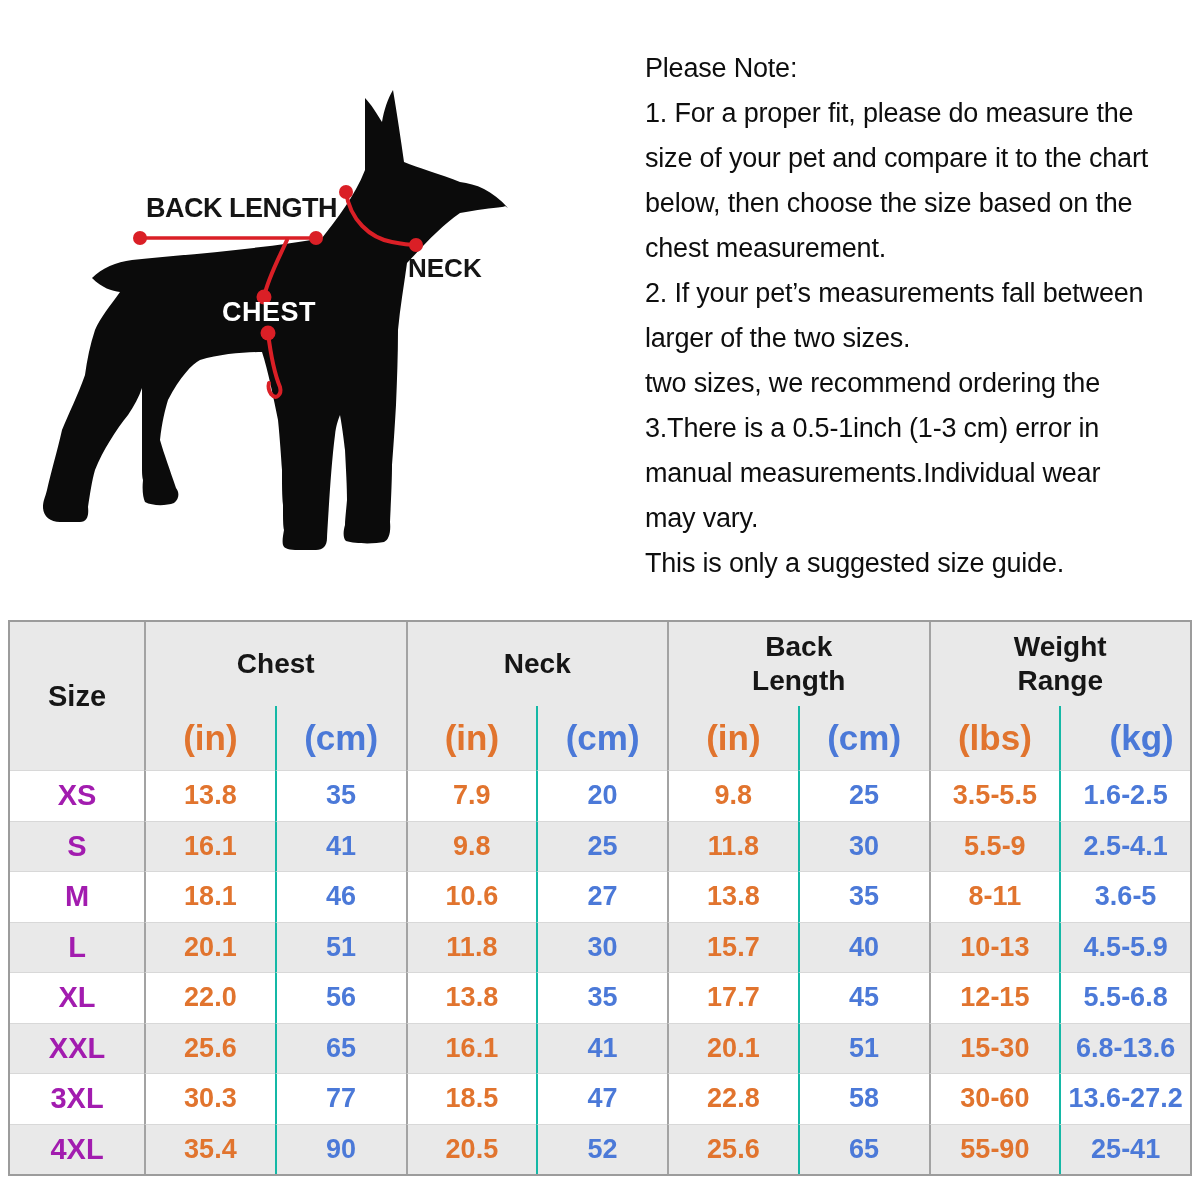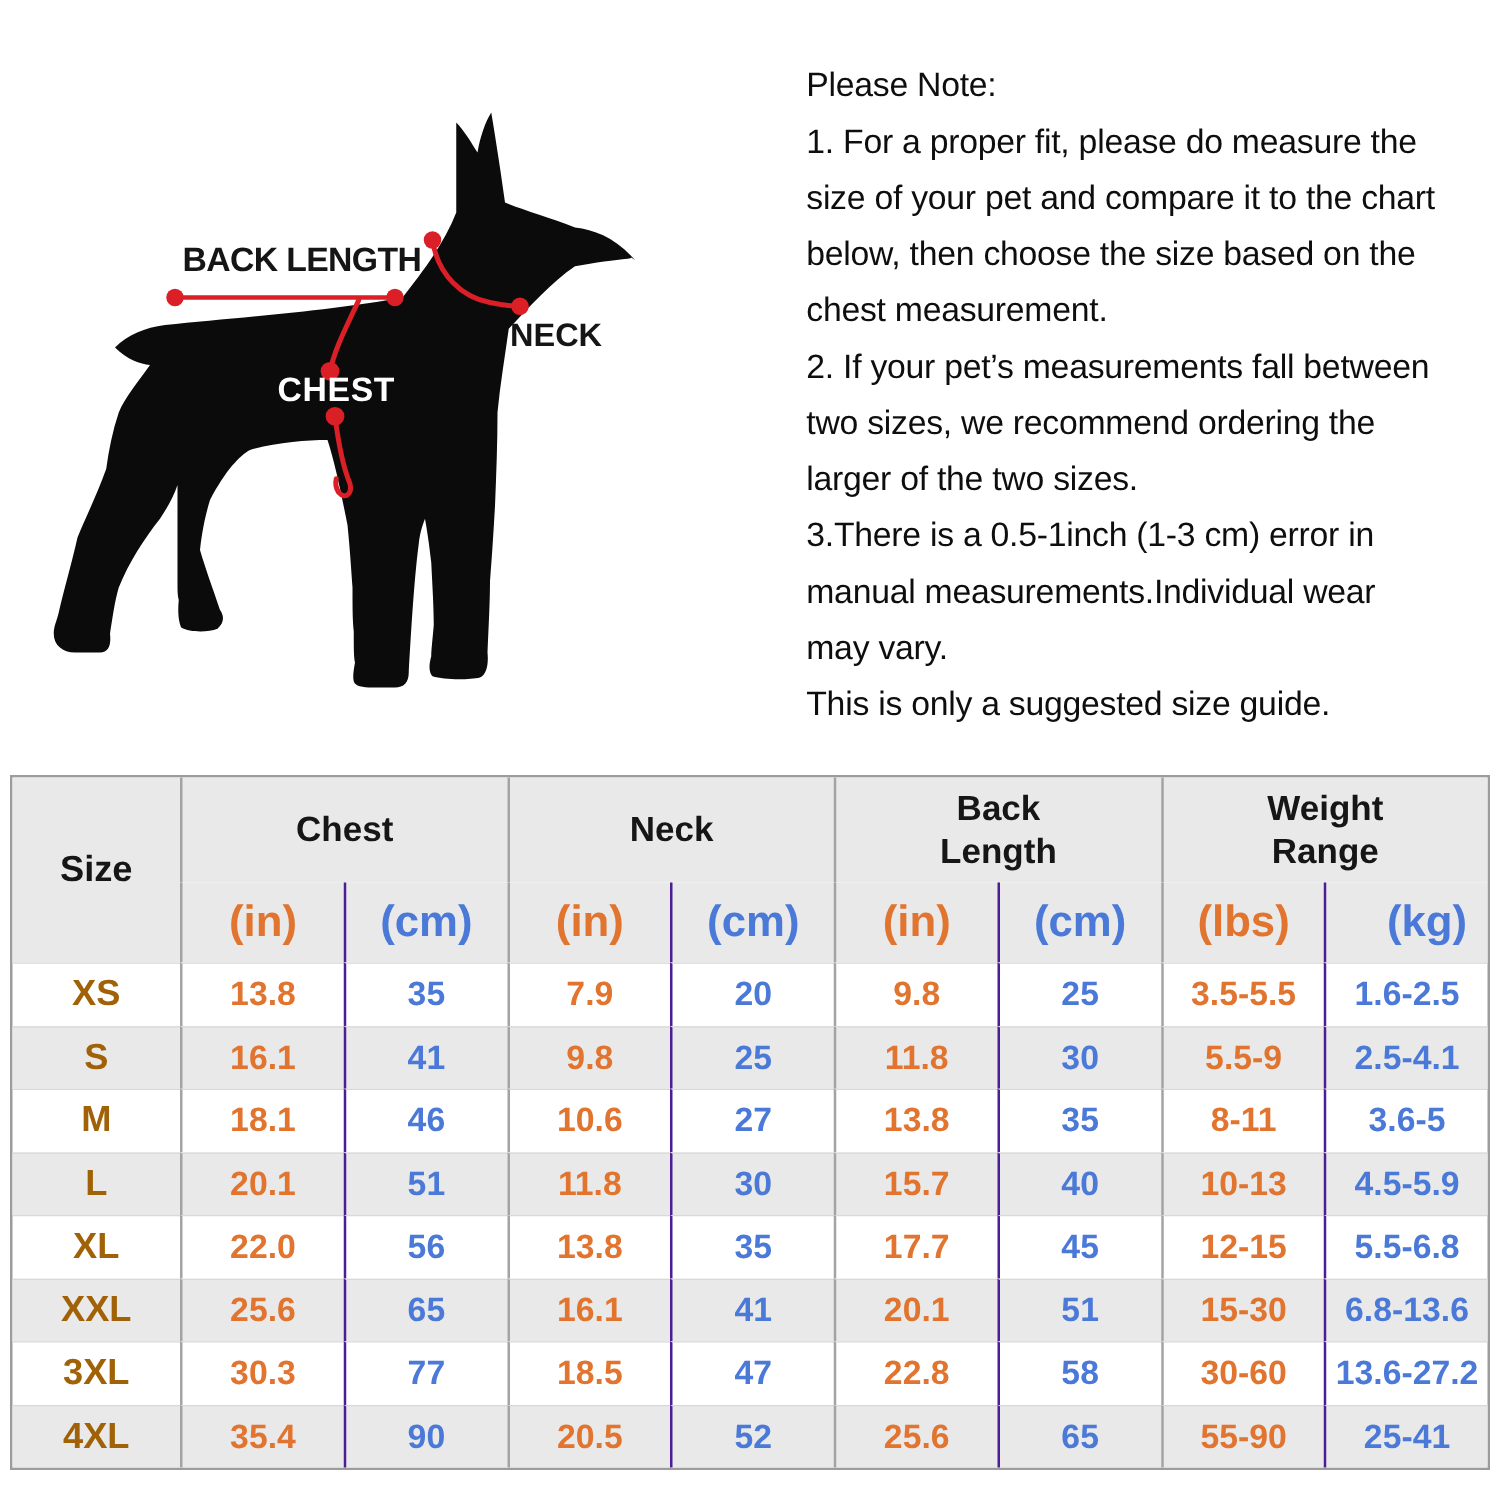--- a/index.html
+++ b/index.html
@@ -30,24 +30,24 @@
         font-weight:700;color:#161616;box-sizing:border-box;text-align:center;}
   .hdr{background:#e9e9e9;}
   .t-size{grid-row:1/3;grid-column:1;font-size:29px;}
   .gh{grid-row:1;font-size:28px;line-height:34px;}
   .gh span{display:inline-block;max-width:132px;}
   .g1{grid-column:2/4;} .g2{grid-column:4/6;} .g3{grid-column:6/8;} .g4{grid-column:8/10;}
   .unit{grid-row:2;font-size:35px;}
   .c2{grid-column:2;} .c3{grid-column:3;} .c4{grid-column:4;} .c5{grid-column:5;}
   .c6{grid-column:6;} .c7{grid-column:7;} .c8{grid-column:8;} .c9{grid-column:9;padding-left:32px;}
   .grp{border-left:2px solid #a3a3a3;}
-  .sub{border-left:2px solid #4c1d95;text-align:center;}
+  .sub{border-left:2px solid #14b8a6;text-align:center;}
   .imperial{color:#e1742e;}
   .metric{color:#4b79d8;}
-  .size-cell{font-size:29px;color:#a16207;}
+  .size-cell{font-size:29px;color:#a21caf;}
   .val{font-size:27px;}
   .drow{border-top:1px solid #d8d8d8;}
   .shade{background:#e9e9e9;}
 </style>
 </head>
 <body>
 
 <svg class="dog-svg" viewBox="0 0 520 520" aria-hidden="true">
 
   <path fill="#0b0b0b" d="
@@ -127,22 +127,22 @@
 <div class="diagram-label label-neck">NECK</div>
 <div class="diagram-label label-chest">CHEST</div>
 
 <div class="note">
   <div>Please Note:</div>
   <div>1. For a proper fit, please do measure the</div>
   <div>size of your pet and compare it to the chart</div>
   <div>below, then choose the size based on the</div>
   <div>chest measurement.</div>
   <div>2. If your pet’s measurements fall between</div>
+  <div>larger of the two sizes.</div>
   <div>two sizes, we recommend ordering the</div>
-  <div>larger of the two sizes.</div>
   <div>3.There is a 0.5-1inch (1-3 cm) error in</div>
   <div>manual measurements.Individual wear</div>
   <div>may vary.</div>
   <div>This is only a suggested size guide.</div>
 </div>
 
 <div class="size-table">
   <div class="cell hdr t-size">Size</div>
 
   <div class="cell hdr gh g1 grp">

